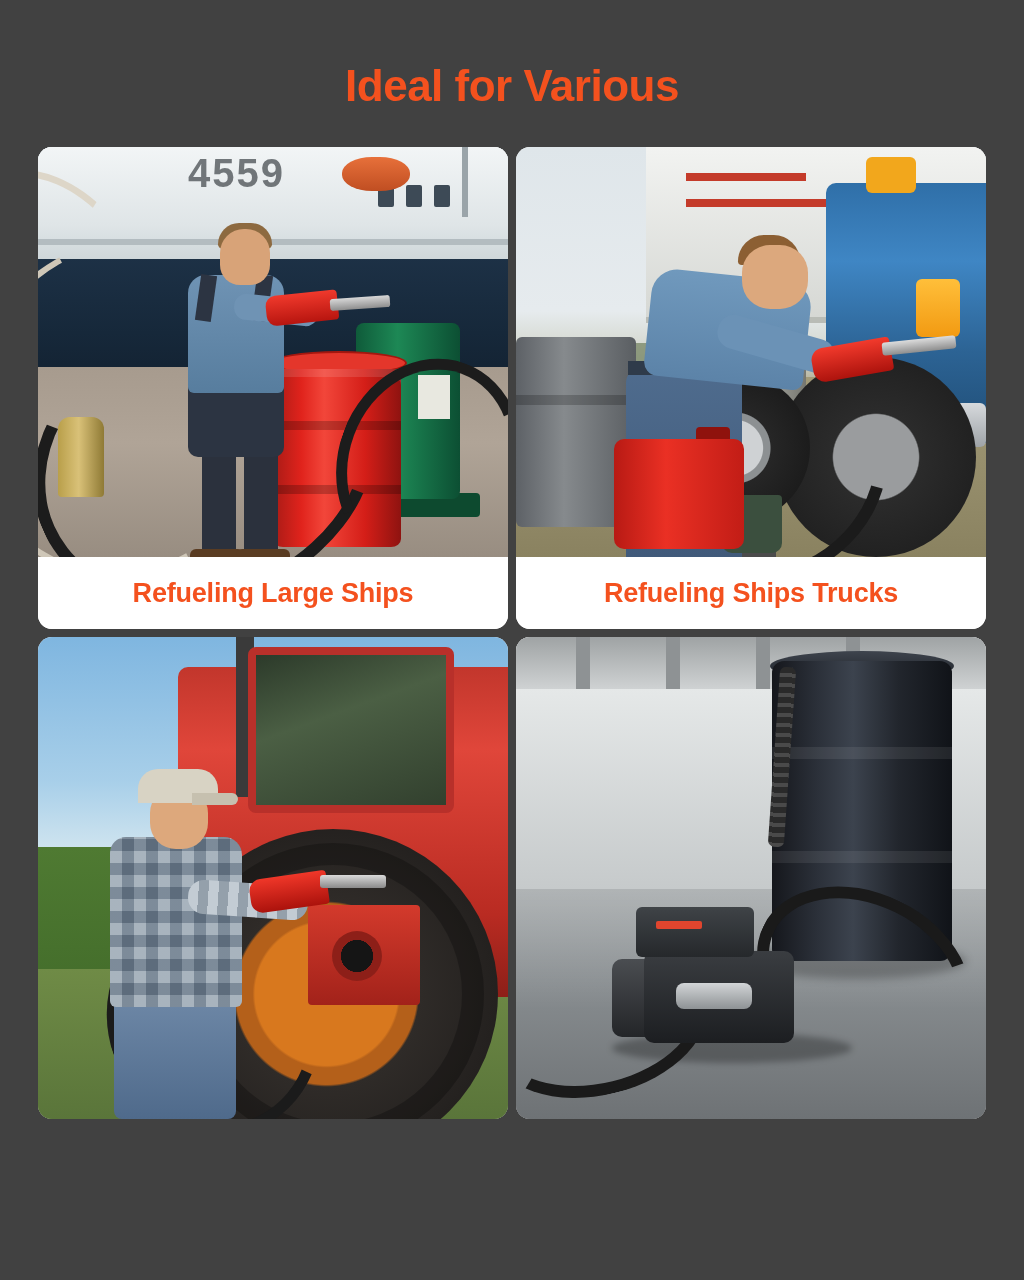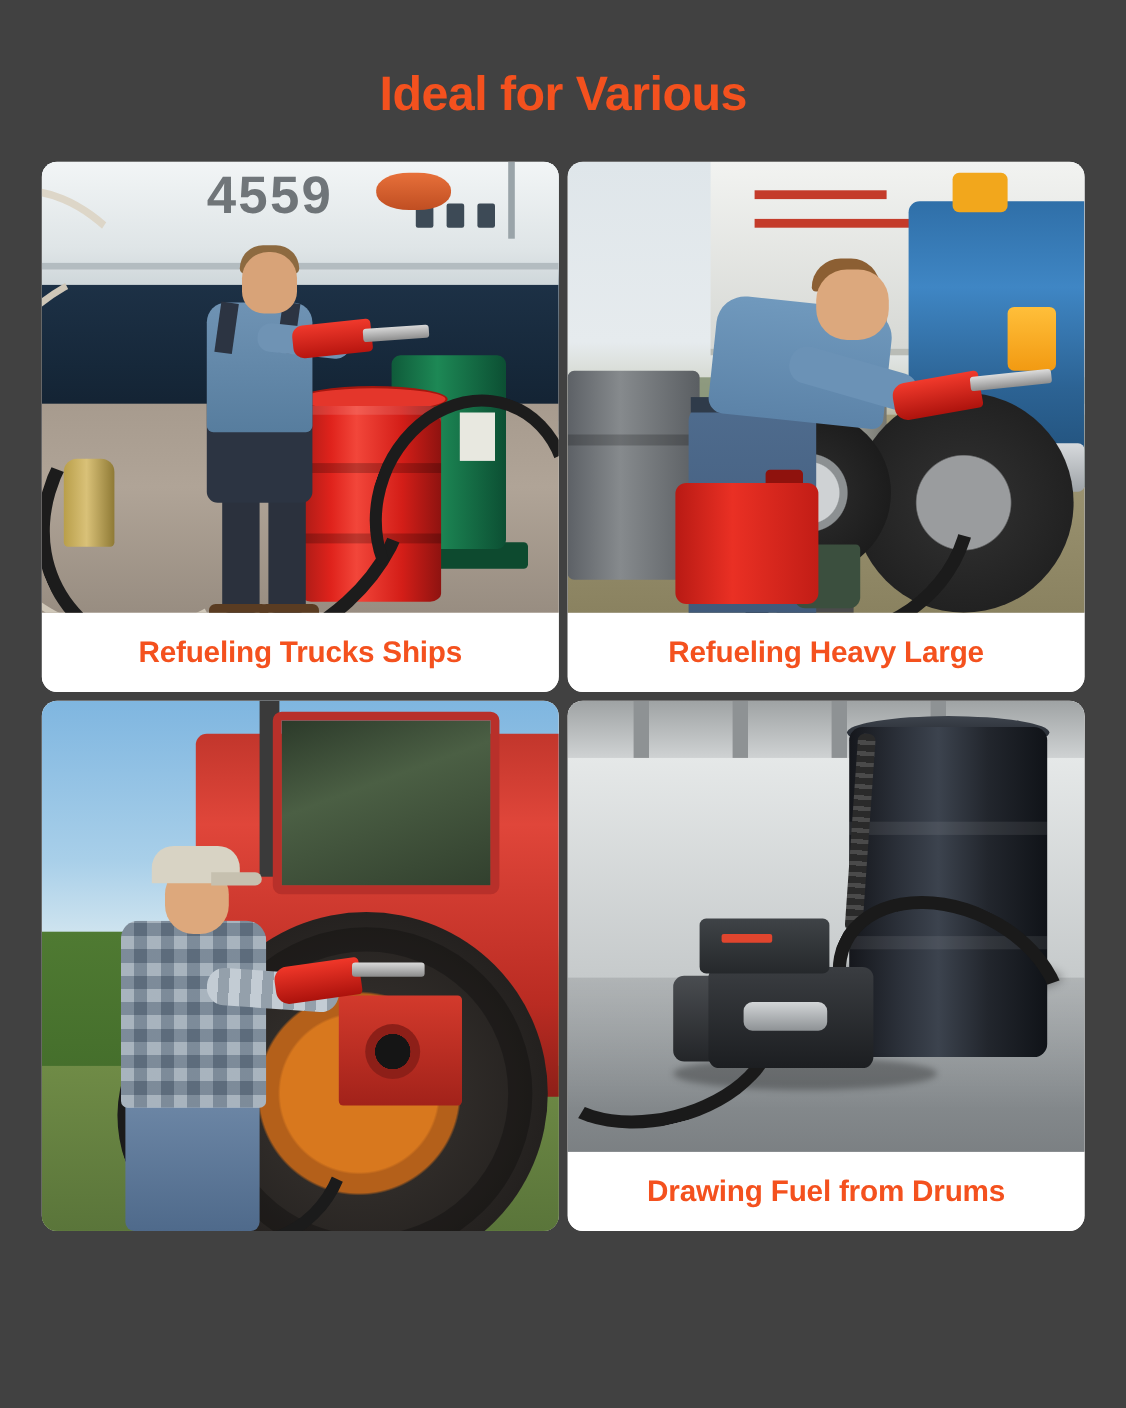--- a/index.html
+++ b/index.html
@@ -84,21 +84,21 @@
   }
   .s1 .hull-white {
     position: absolute;
     left: 0; top: 0; width: 100%; height: 112px;
     background: linear-gradient(180deg,#f2f5f6 0%, #dfe5e7 70%, #cfd7da 100%);
   }
   .s1 .hull-num {
     position: absolute;
     left: 150px; top: 4px;
     color: #3c4247;
-    font-size: 48px;
+    font-size: 40px;
     font-weight: bold;
     opacity: .7;
     letter-spacing: 2px;
   }
   .s1 .deck-rail {
     position: absolute;
     left: 0; top: 92px; width: 100%; height: 6px;
     background: #b3bcc0;
   }
   .s1 .window {
@@ -799,21 +799,21 @@
           <div class="man-torso"></div>
           <div class="man-strap" style="left:160px"></div>
           <div class="man-strap" style="left:216px"></div>
           <div class="man-hair"></div>
           <div class="man-head"></div>
           <div class="man-arm"></div>
           <div class="nozzle"></div>
           <div class="nozzle-spout"></div>
         </div>
       </div>
-      <div class="caption">Refueling Trucks Ships</div>
+      <div class="caption">Refueling Large Ships</div>
     </div>
 
     <div class="card">
       <div class="photo">
         <div class="s2">
           <div class="treeline"></div>
           <div class="field"></div>
           <div class="trailer">
             <div class="stripe"></div>
             <div class="stripe2"></div>
@@ -837,21 +837,21 @@
           <div class="man2-hair"></div>
           <div class="man2-head"></div>
           <div class="man2-arm"></div>
           <div class="nozzle2"></div>
           <div class="nozzle2-spout"></div>
           <div class="bucket"></div>
           <div class="jerry-cap"></div>
           <div class="jerry"></div>
         </div>
       </div>
-      <div class="caption">Refueling Heavy Large</div>
+      <div class="caption">Refueling Ships Trucks</div>
     </div>
 
     <div class="card">
       <div class="photo">
         <div class="s3">
           <div class="crops"></div>
           <div class="ground"></div>
           <div class="tractor-body"></div>
           <div class="exhaust"></div>
           <div class="cab-glass"></div>
@@ -891,17 +891,16 @@
           <div class="pump-hose-left"></div>
           <div class="pump-hose-out"></div>
           <div class="pump-motor"></div>
           <div class="pump-body"></div>
           <div class="pump-inlet"></div>
           <div class="pump-box">
               <div class="stripe"></div>
             </div>
         </div>
       </div>
-      <div class="caption">Drawing Fuel from Drums</div>
     </div>
 
   </div>
 </div>
 
 </body></html>

